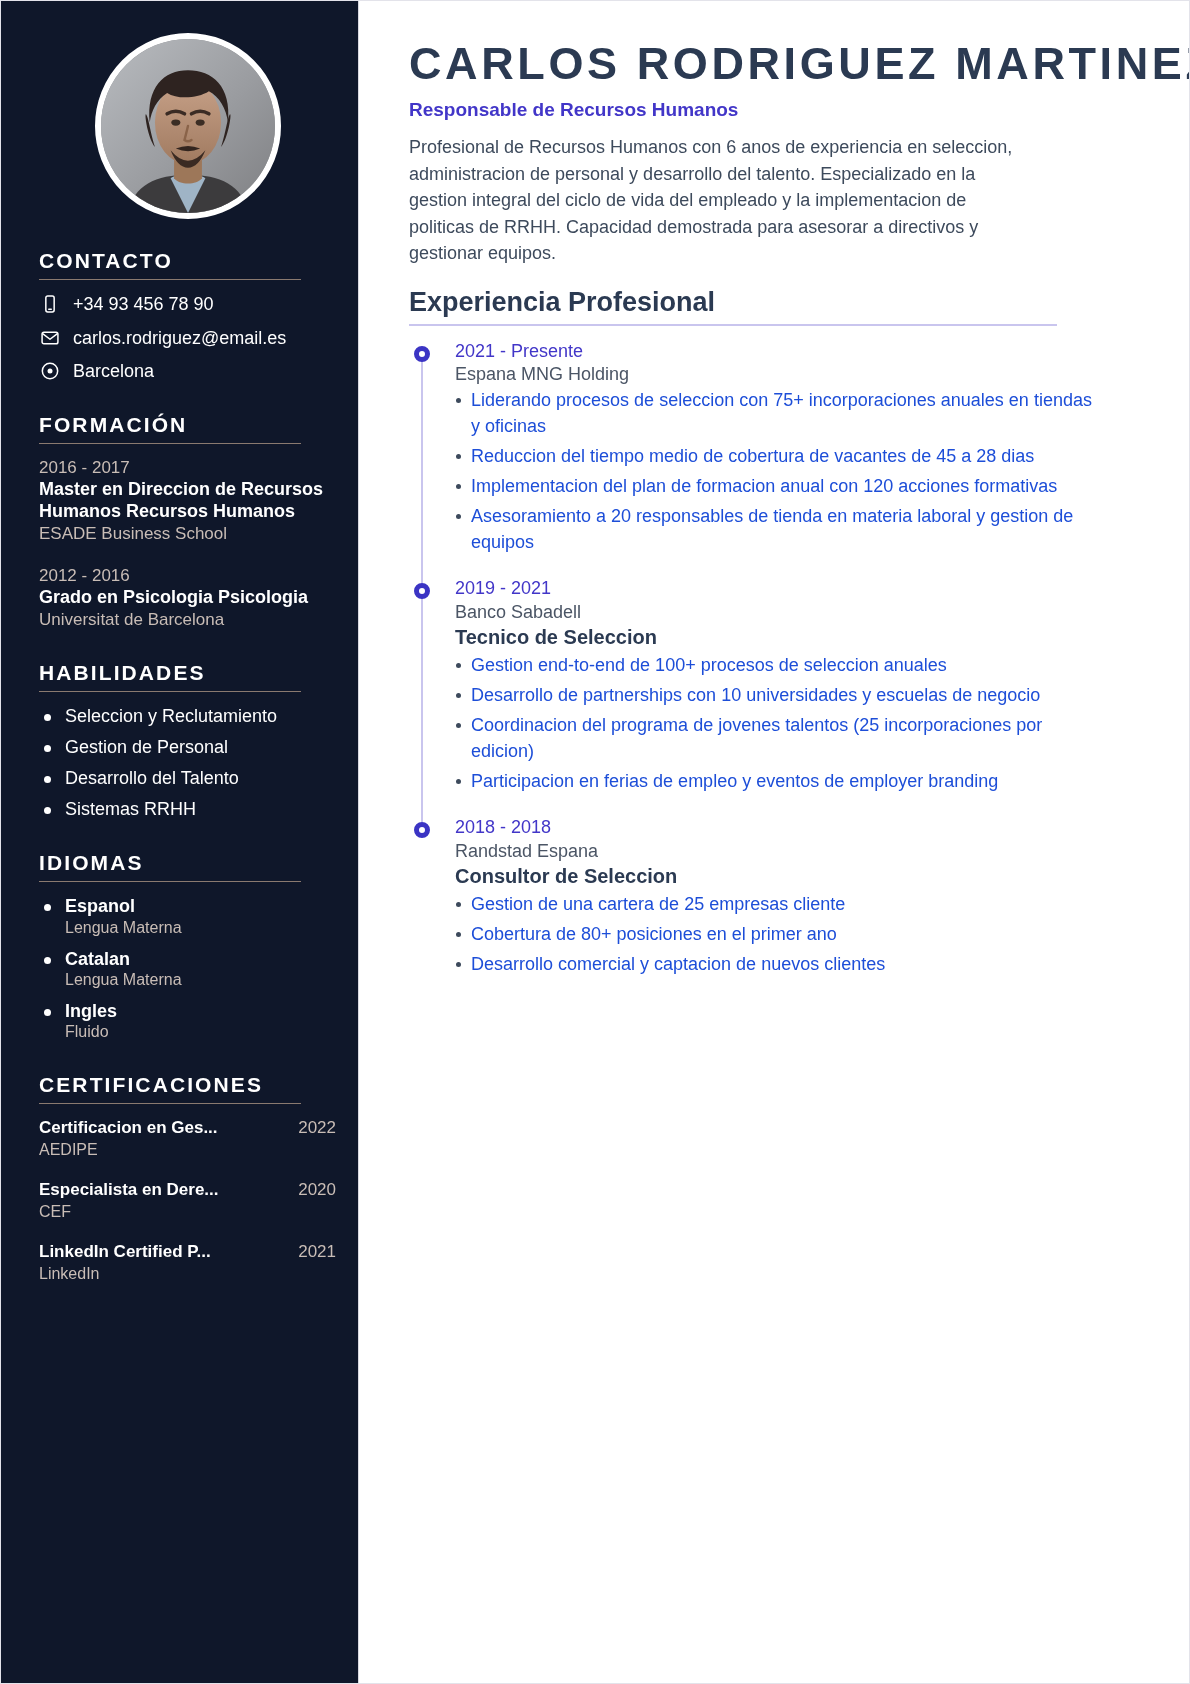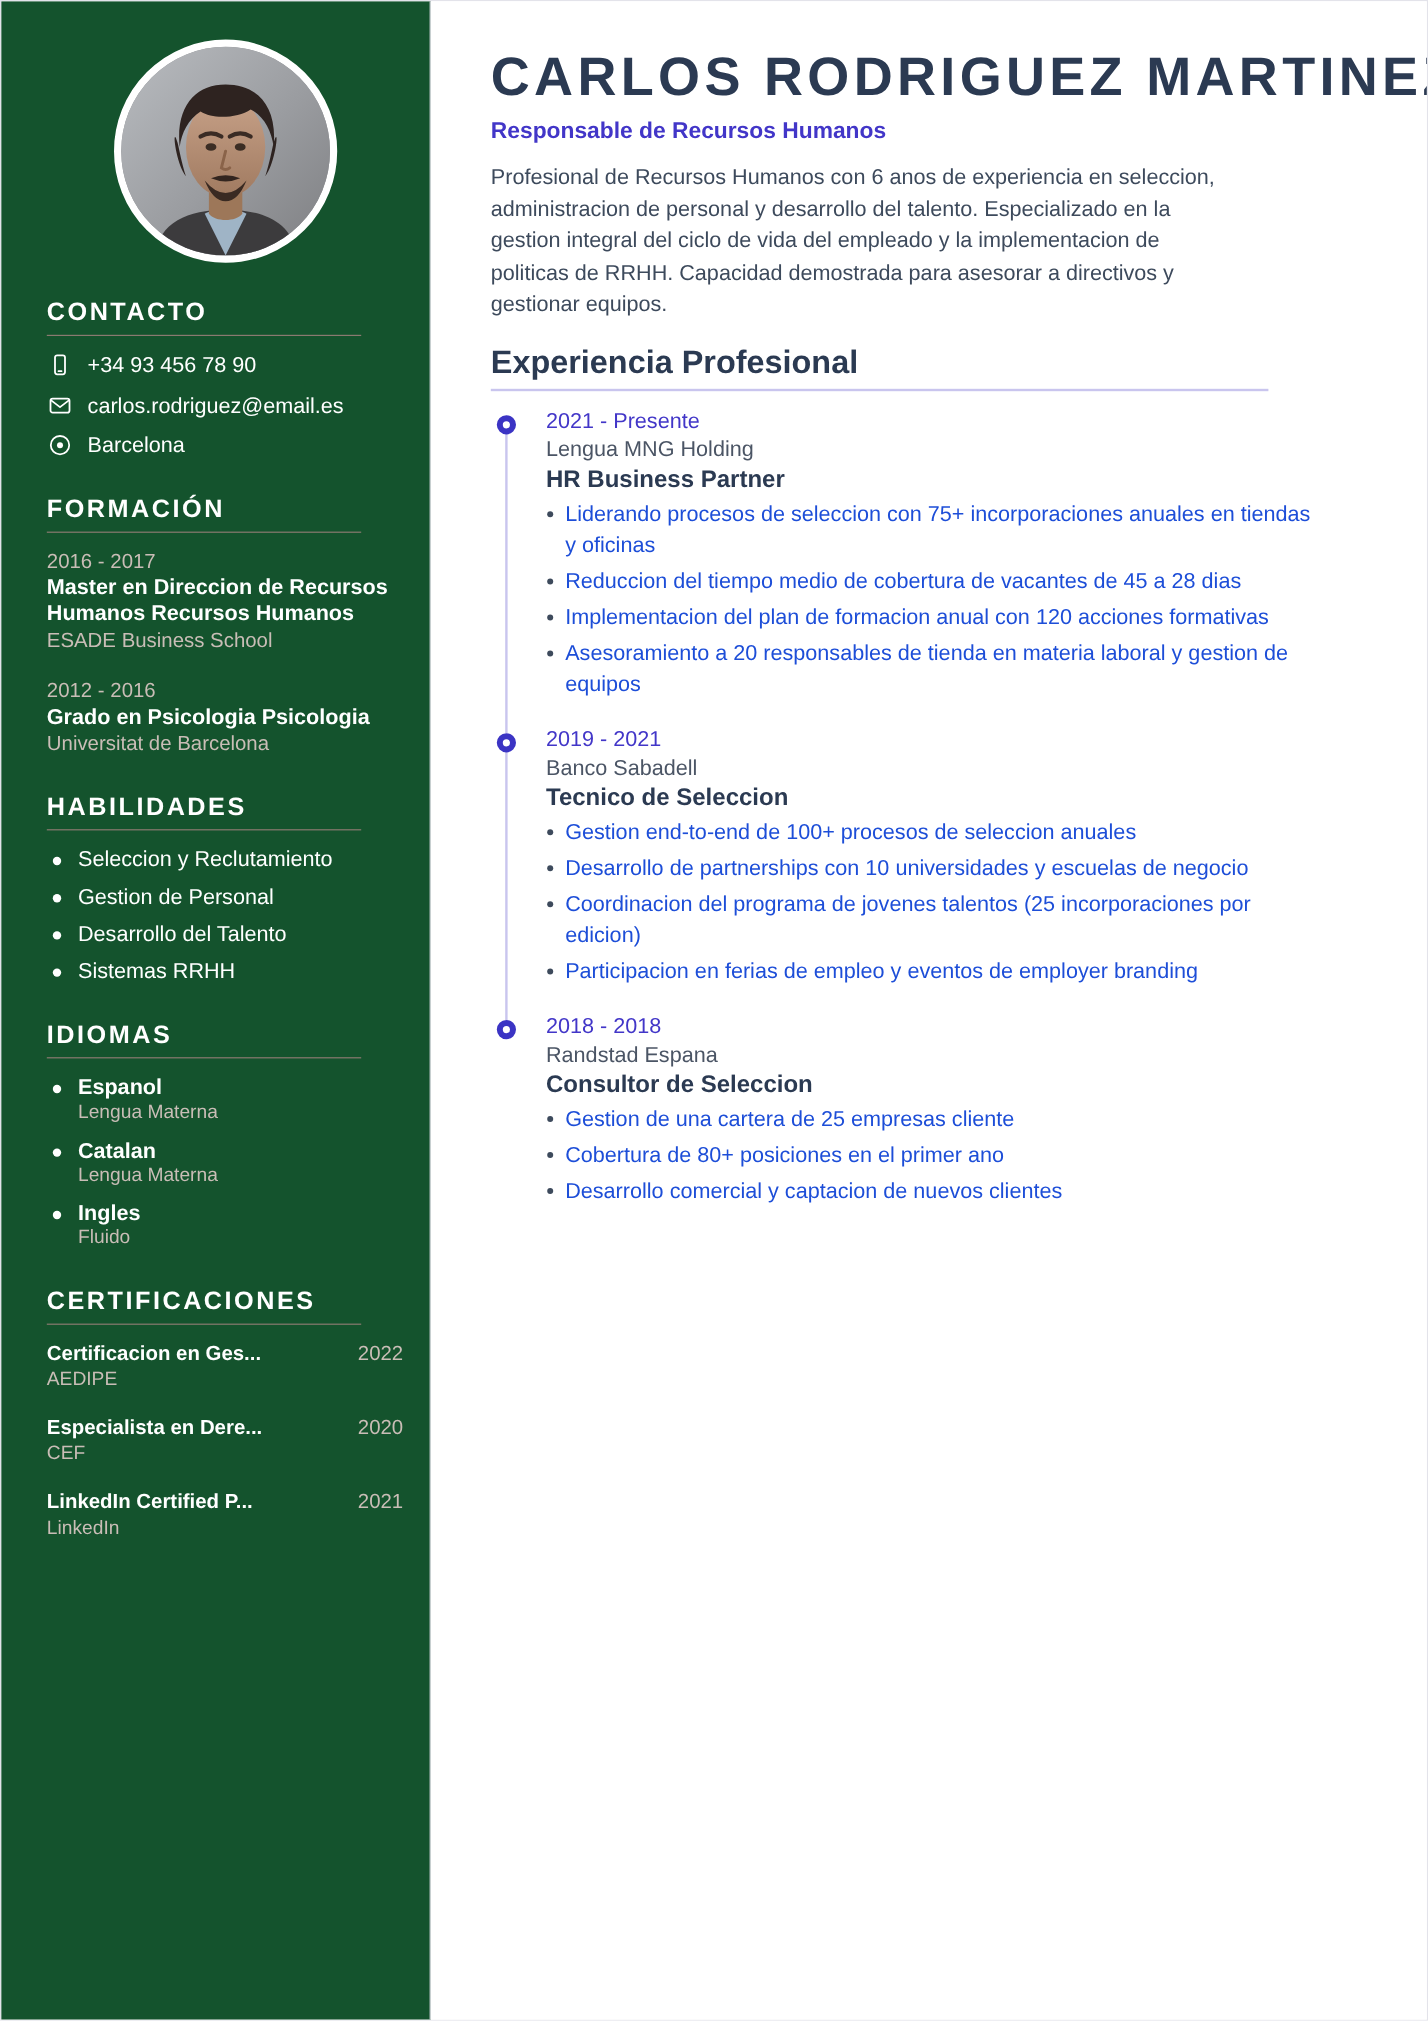--- a/index.html
+++ b/index.html
@@ -21,21 +21,21 @@
     border: 1px solid #e3e3ea;
   }
 
   
   .sidebar {
     position: absolute;
     left: 0;
     top: 0;
     width: 358px;
     height: 1684px;
-    background: #14532d;
+    background: #0f172a;
     box-sizing: border-box;
     padding: 0 22px 0 38px;
     color: #ffffff;
     border-right: 1px solid #d8d8e0;
   }
 
   .avatar-wrap {
     display: flex;
     justify-content: center;
     padding-top: 32px;
@@ -468,22 +468,21 @@
     <p class="summary">Profesional de Recursos Humanos con 6 anos de experiencia en seleccion, administracion de personal y desarrollo del talento. Especializado en la gestion integral del ciclo de vida del empleado y la implementacion de politicas de RRHH. Capacidad demostrada para asesorar a directivos y gestionar equipos.</p>
 
     <h2 class="sec-head">Experiencia Profesional</h2>
     <div class="sec-rule"></div>
 
     <div class="timeline">
 
       <div class="job">
         <span class="dot"></span>
         <div class="job-dates">2021 - Presente</div>
-        <div class="job-company">Lengua MNG Holding</div>
-        <div class="job-title">HR Business Partner</div>
+        <div class="job-company">Espana MNG Holding</div>
         <ul class="job-bullets">
           <li>Liderando procesos de seleccion con 75+ incorporaciones anuales en tiendas y oficinas</li>
           <li>Reduccion del tiempo medio de cobertura de vacantes de 45 a 28 dias</li>
           <li>Implementacion del plan de formacion anual con 120 acciones formativas</li>
           <li>Asesoramiento a 20 responsables de tienda en materia laboral y gestion de equipos</li>
         </ul>
       </div>
 
       <div class="job">
         <span class="dot"></span>

